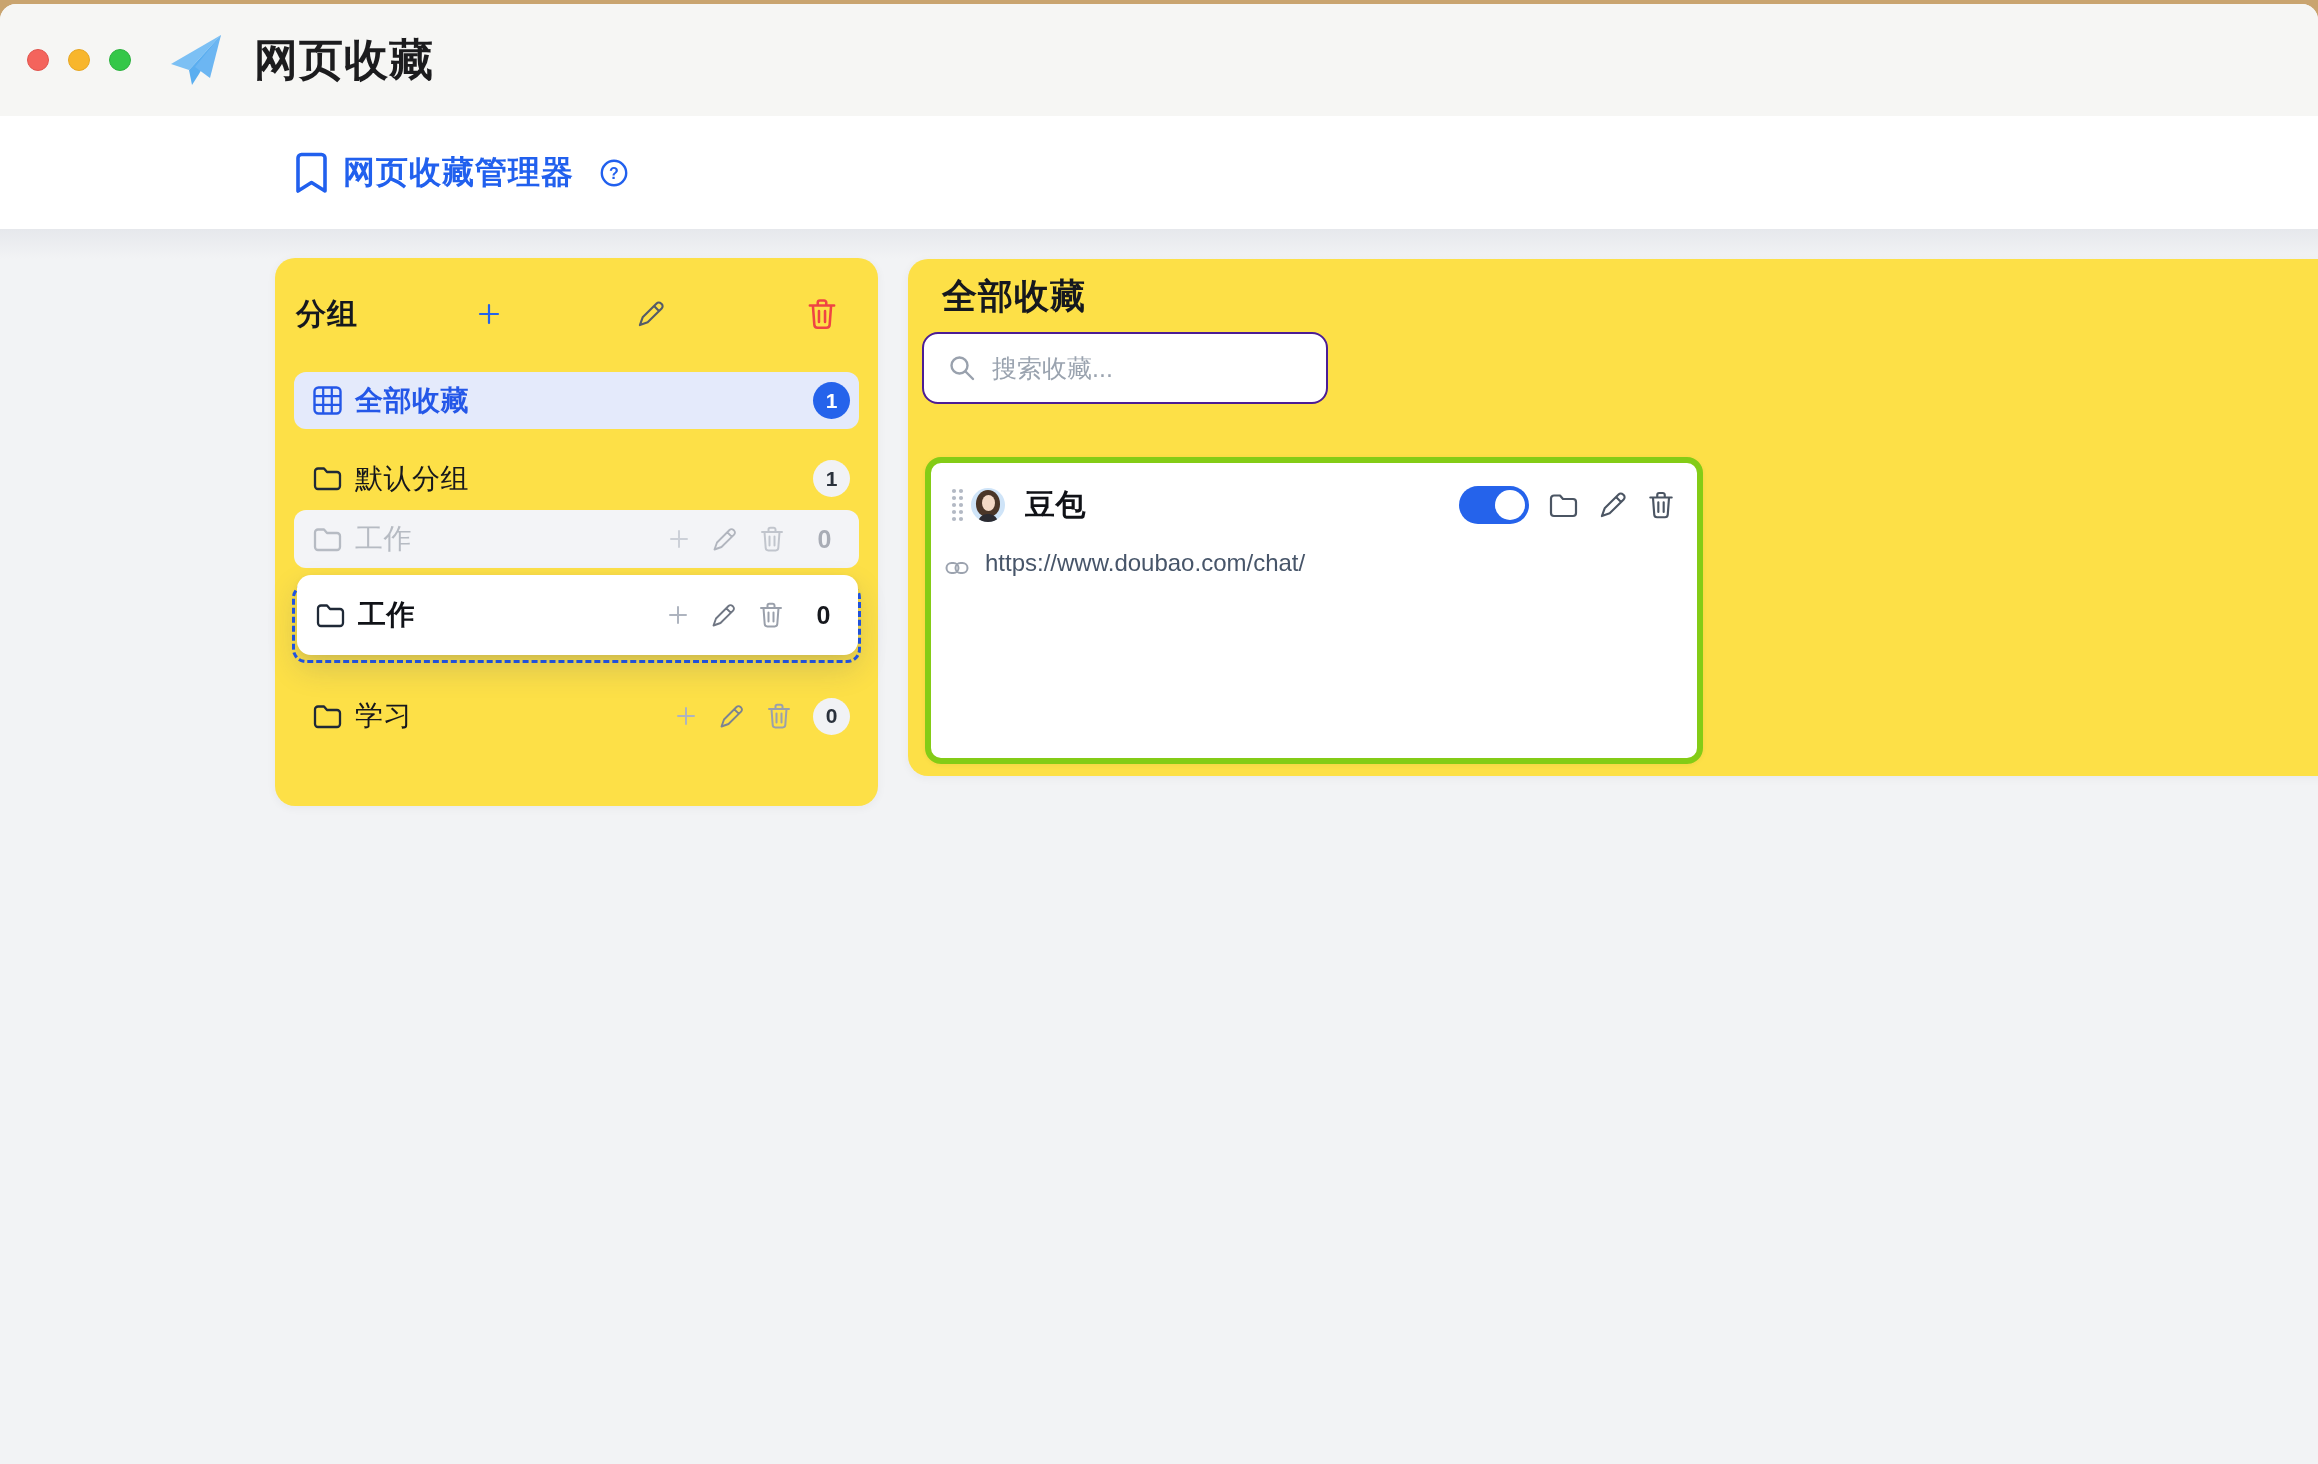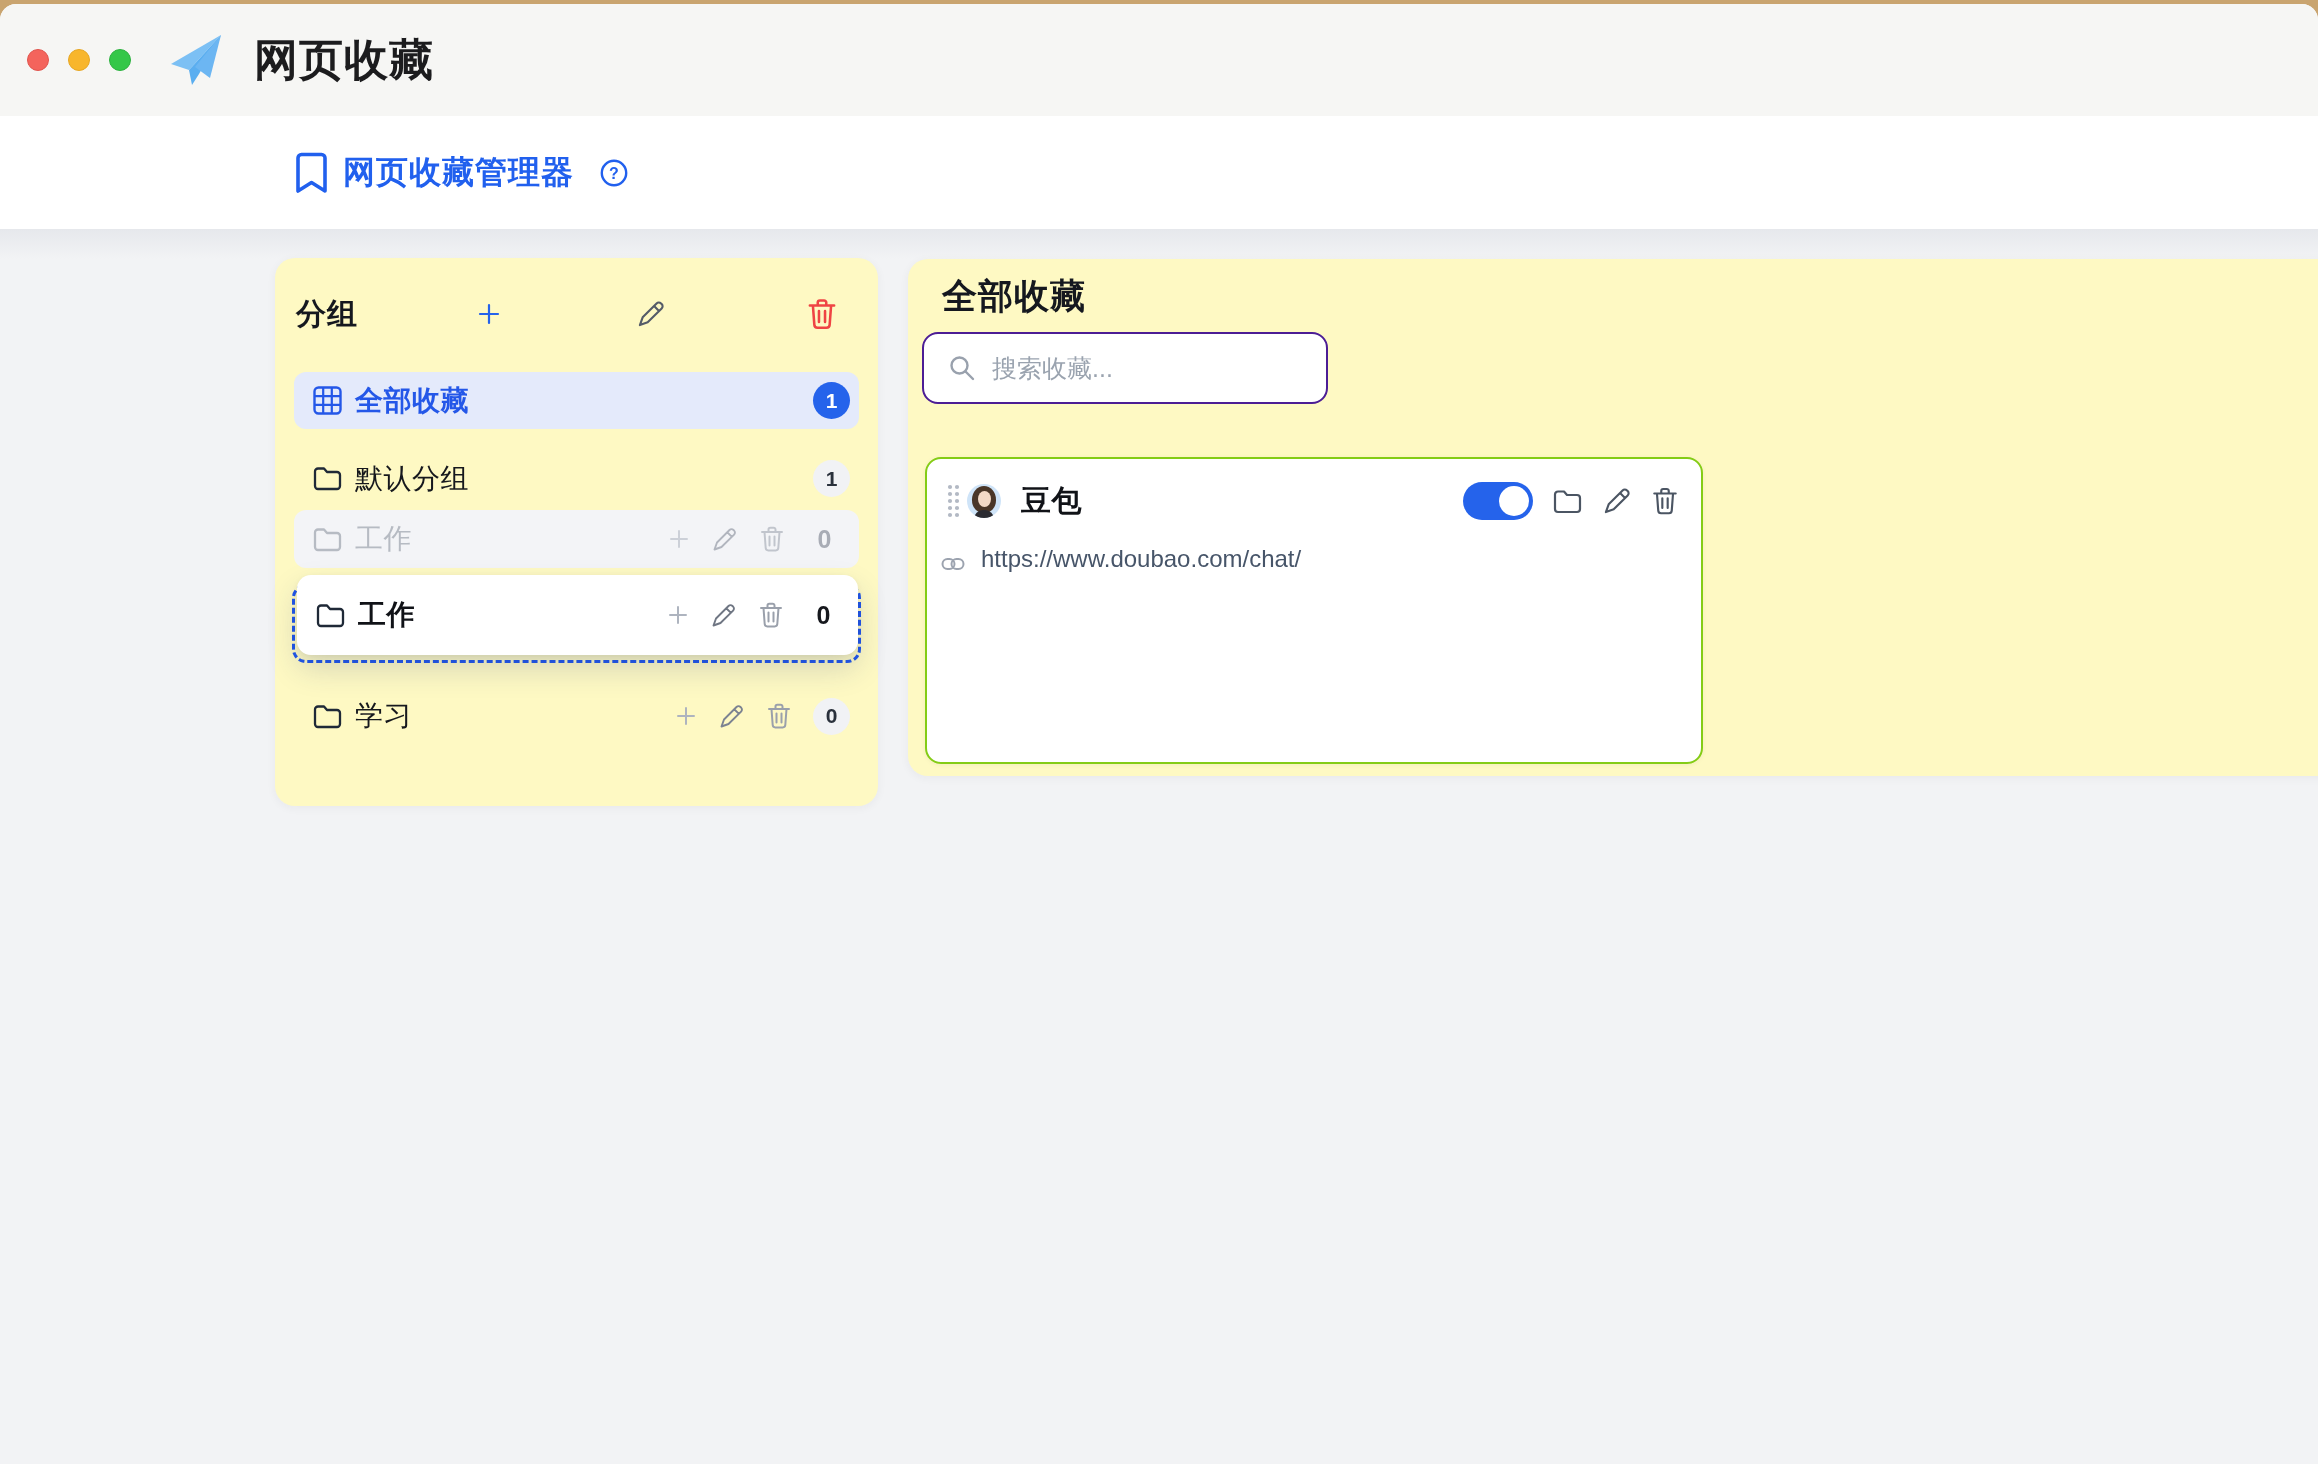--- a/index.html
+++ b/index.html
@@ -25,21 +25,21 @@
                 display:flex; align-items:center; z-index:3; }
   .bookmark-ic { margin-left:296px; width:31px; height:42px; color:#2160ee; }
   .pageheader .ph-title { margin-left:16px; font-size:32px; font-weight:700; color:#2160ee; letter-spacing:1px; }
   .help { margin-left:26px; width:28px; height:28px; color:#2160ee; }
 
   
   .content { position:absolute; top:225px; left:0; right:0; bottom:0; background:#f2f3f5; }
   .content::before { content:""; position:absolute; top:0; left:0; right:0; height:30px;
                      background:linear-gradient(#e6e8ec, rgba(242,243,245,0)); }
 
-  .panel { position:absolute; background:#fef9c3; border-radius:20px;
+  .panel { position:absolute; background:#fde047; border-radius:20px;
            box-shadow:0 2px 10px rgba(31,41,55,.05); }
 
   
   .left-panel { left:275px; top:29px; width:603px; height:548px; }
   .lp-head { position:absolute; left:0; top:30px; width:100%; height:52px; display:flex; align-items:center; }
   .lp-title { margin-left:21px; font-size:30px; font-weight:700; color:#15181f; letter-spacing:1px; }
   .lp-head .icon-btn { position:absolute; top:50%; transform:translate(-50%,-50%); }
   .icon-btn { background:none; border:none; display:flex; align-items:center; justify-content:center; cursor:pointer; padding:0; }
 
   .srow { position:absolute; left:19px; width:565px; height:57px; border-radius:12px;
@@ -80,21 +80,21 @@
   .right-panel { left:908px; top:30px; right:-24px; height:517px; }
   .rp-title { position:absolute; left:34px; top:14px; font-size:35px; font-weight:700; color:#15181f; letter-spacing:1px; }
   .searchbox { position:absolute; left:14px; top:73px; width:406px; height:72px; border:2px solid #4c1d95;
                border-radius:16px; display:flex; align-items:center; background:#fff; }
   .searchbox .mag { margin-left:24px; width:28px; height:28px; color:#99a1ad; flex:0 0 auto; }
   .searchbox input { border:none; outline:none; background:transparent; margin-left:16px; width:320px;
                      font-size:25px; color:#333; font-family:inherit; }
   .searchbox input::placeholder { color:#9aa3af; }
 
   .bk-card { position:absolute; left:17px; top:198px; width:778px; height:307px; background:#fff;
-             border:2px solid #84cc16; border-radius:16px; box-shadow:0 1px 5px rgba(31,41,55,.05); }
+             border:6px solid #84cc16; border-radius:16px; box-shadow:0 1px 5px rgba(31,41,55,.05); }
   .bk-top { position:absolute; left:0; top:22px; width:100%; height:40px; display:flex; align-items:center; }
   .drag-dots { margin-left:19px; width:15px; height:36px; color:#b3b9c4; flex:0 0 auto; }
   .avatar { margin-left:6px; width:34px; height:34px; border-radius:50%; background:#cfe4f8; position:relative; overflow:hidden; flex:0 0 auto; }
   .avatar .hair { position:absolute; left:5px; top:2px; width:24px; height:27px; background:#4a3628; border-radius:50% 50% 46% 46%; }
   .avatar .face { position:absolute; left:11px; top:7px; width:13px; height:16px; background:#f3d9c6; border-radius:50%; }
   .avatar .shirt { position:absolute; left:7px; bottom:-3px; width:20px; height:11px; background:#2b2b31; border-radius:9px 9px 0 0; }
   .bk-title { margin-left:20px; font-size:30px; font-weight:700; color:#101217; letter-spacing:.5px; }
   .bk-actions { margin-left:auto; display:flex; align-items:center; gap:19px; margin-right:22px; }
   .toggle { width:70px; height:38px; border-radius:19px; background:#2563eb; position:relative; border:none; cursor:pointer; }
   .toggle .knob { position:absolute; right:4px; top:4px; width:30px; height:30px; border-radius:50%; background:#fff; }

